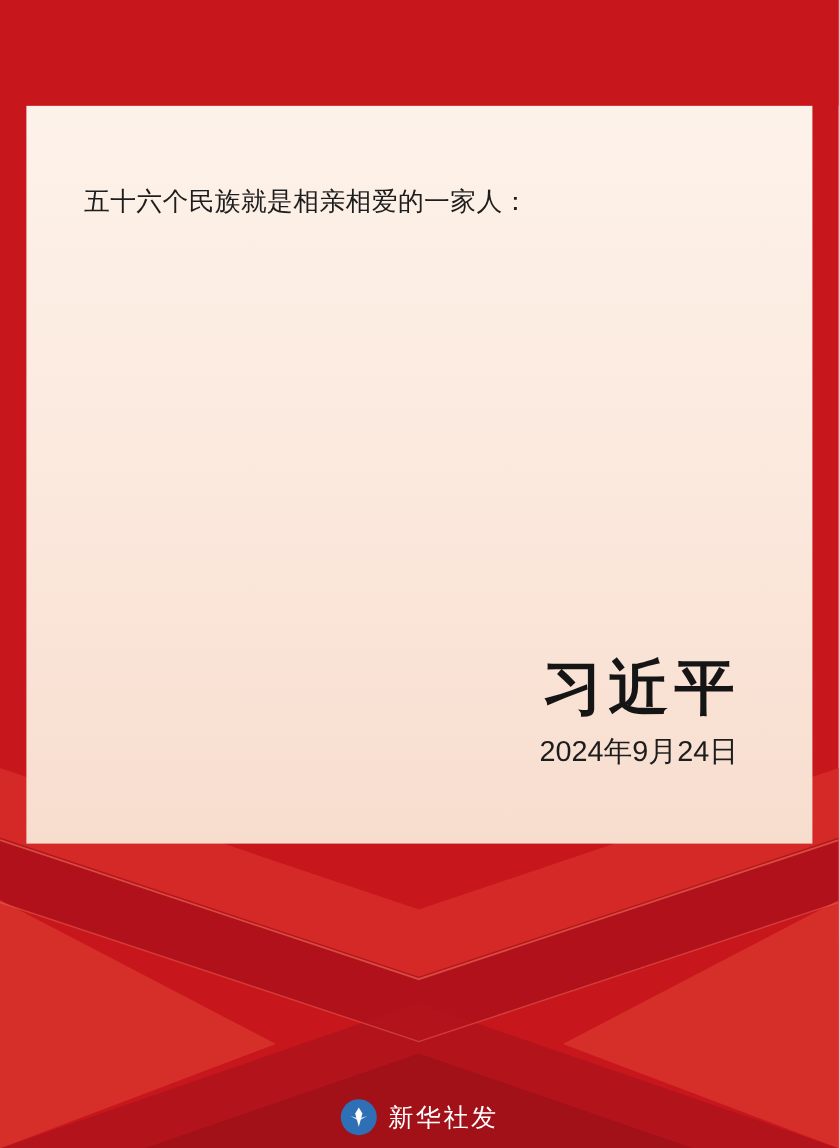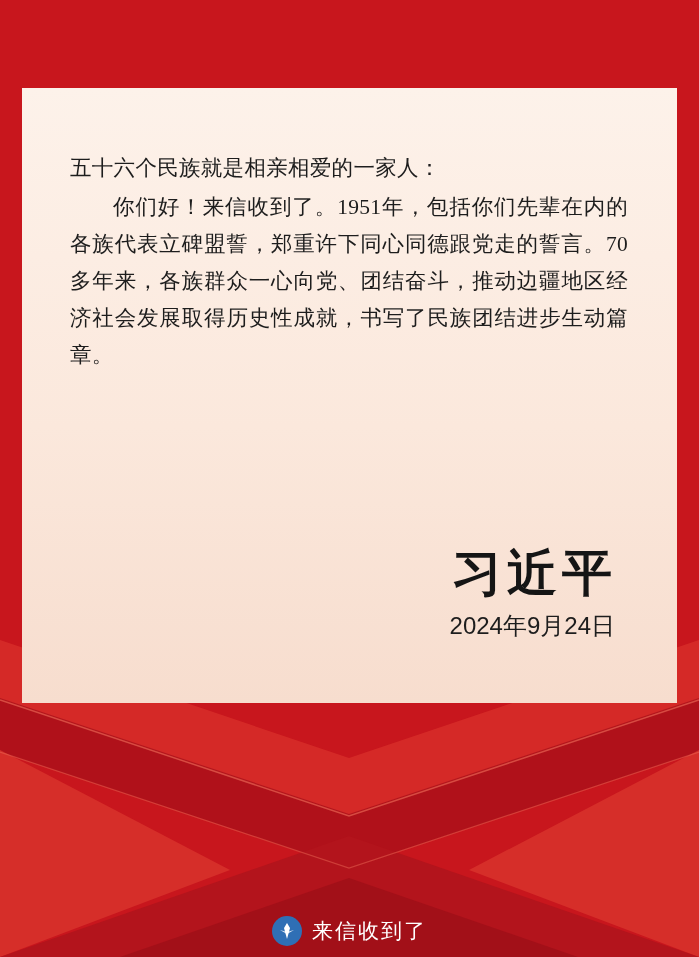--- a/index.html
+++ b/index.html
@@ -153,29 +153,28 @@
       <polyline points="0,60 349,176 699,60" fill="none" stroke="#f0705c" stroke-width="1.5" opacity="0.6"></polyline>
       <polyline points="0,112 349,228 699,112" fill="none" stroke="#f0705c" stroke-width="1.2" opacity="0.45"></polyline>
     </svg>
   </div>
 
   <div class="top-band"></div>
 
   <div class="sheet">
     <div class="letter-body">
       <p class="salutation">五十六个民族就是相亲相爱的一家人：</p>
-      <p class="para">你们好！来信收到了。1951年，包括你们先辈在内的各族代表立碑盟誓，郑重许下同心同德跟党走的誓言。70多年来，各族群众一心向党、团结奋斗，推动边疆地区经济社会发展取得历史性成就，书写了民族团结进步生动篇章。</p>
     </div>
     <div class="signature">习近平</div>
     <div class="sig-date">2024年9月24日</div>
   </div>
 
   <div class="footer">
     <span class="logo-mark">
       <svg width="20" height="20" viewBox="0 0 20 20" xmlns="http://www.w3.org/2000/svg">
         <path d="M10 2 L13 7 L10 18 L7 7 Z" fill="#ffffff"></path>
         <path d="M3 9 L10 11 L17 9 L10 13 Z" fill="#ffffff" opacity="0.85"></path>
       </svg>
     </span>
-    <span class="footer-text">来信收到了</span>
+    <span class="footer-text">新华社发</span>
   </div>
 
 </div>
 
 </body></html>

